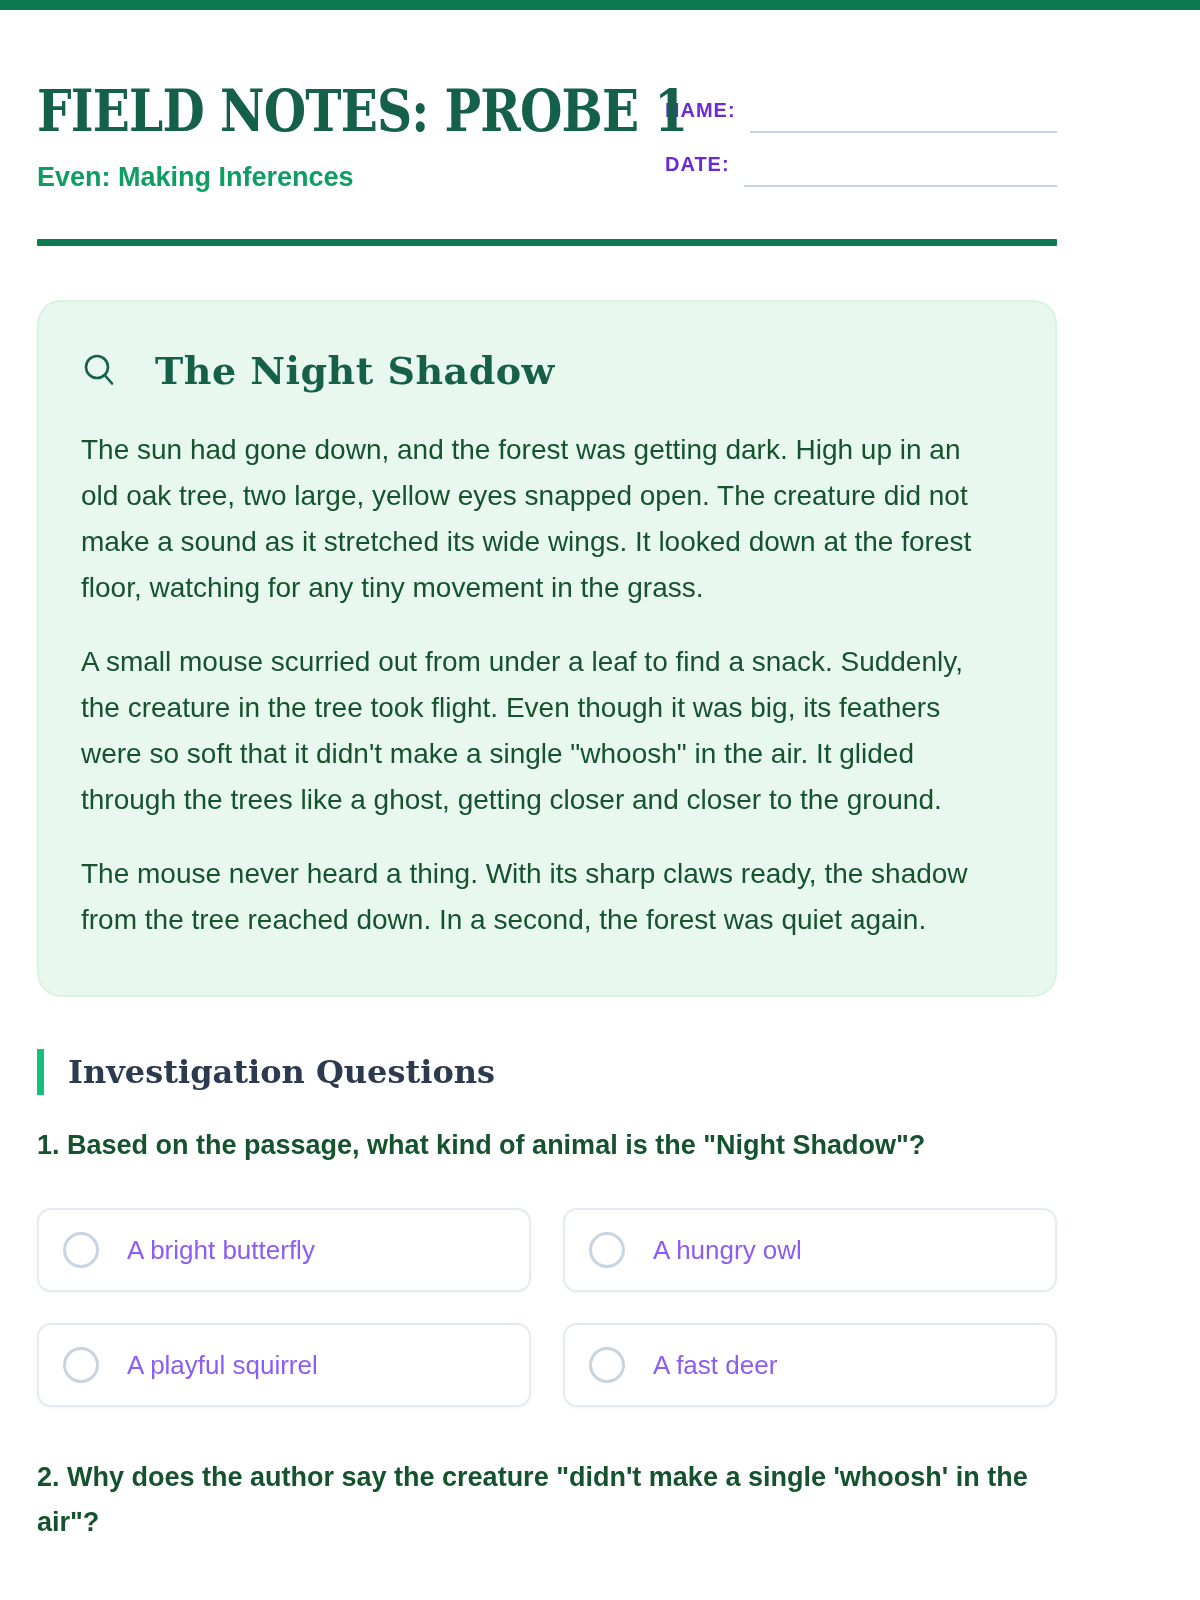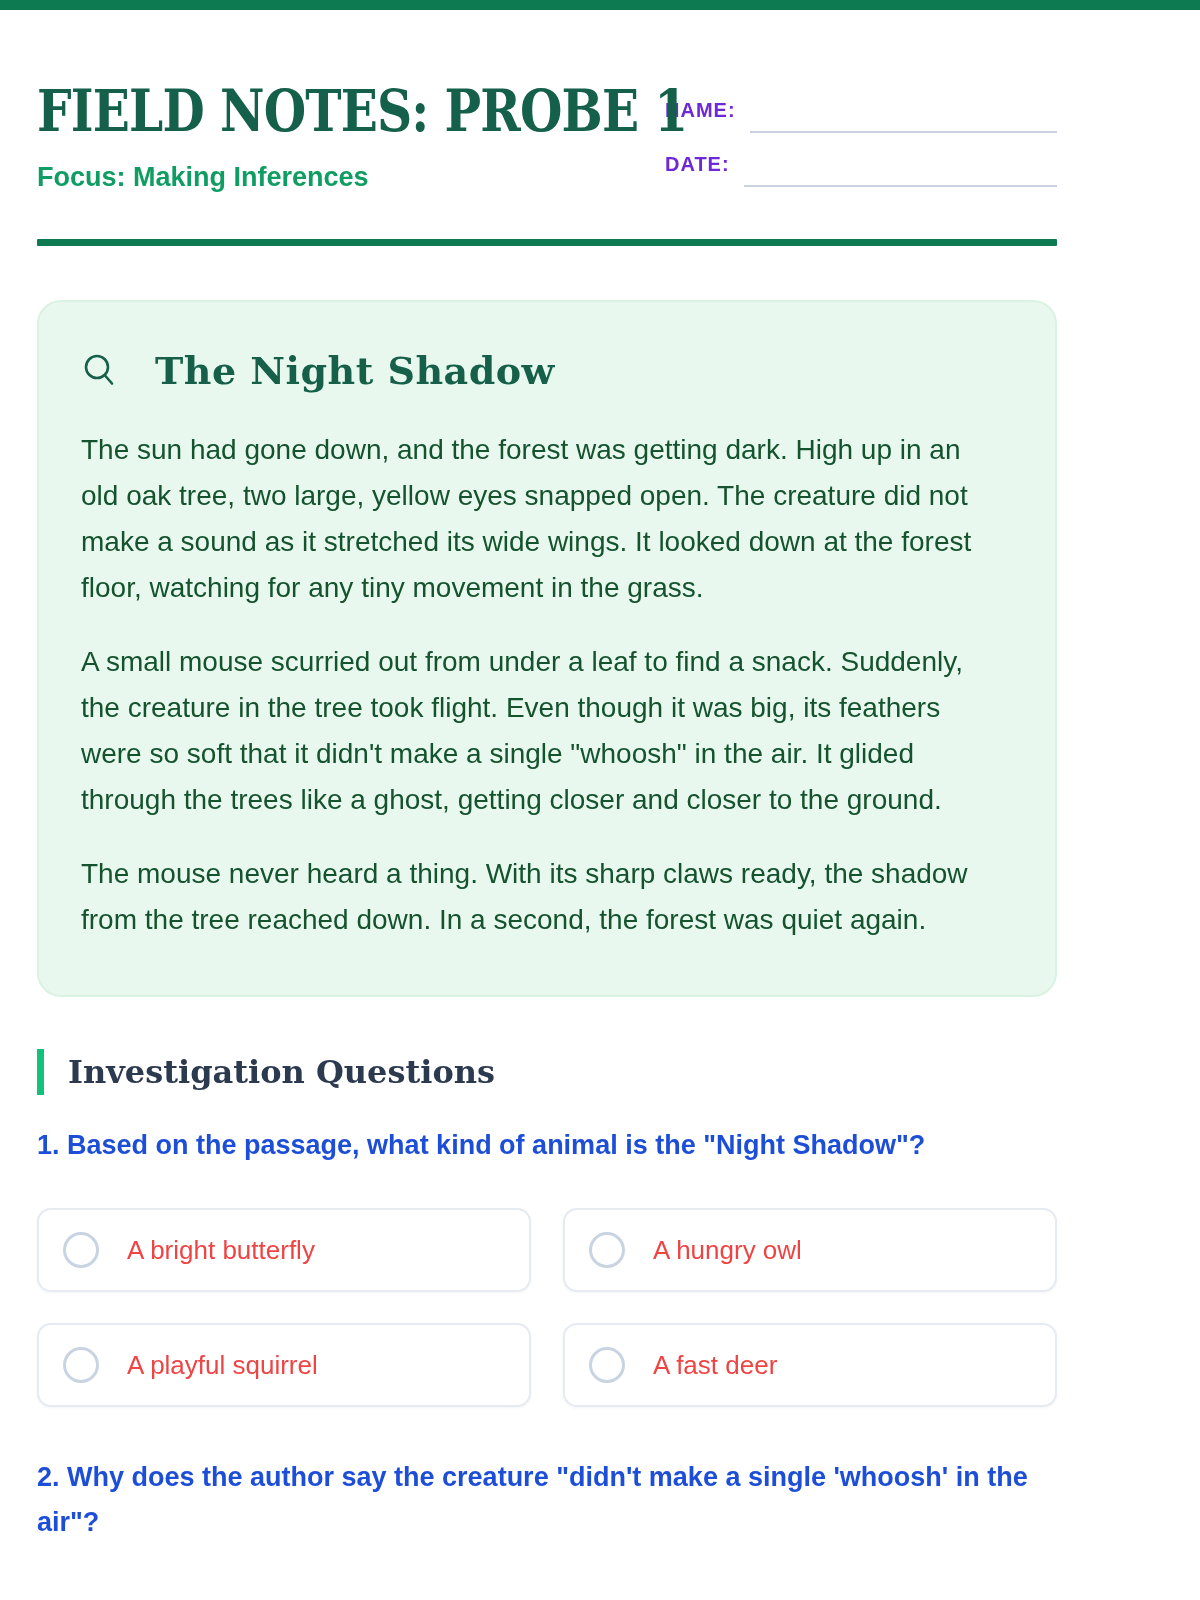--- a/index.html
+++ b/index.html
@@ -123,21 +123,21 @@
   .section-title {
     font-family: "DejaVu Serif", serif;
     font-weight: 700;
     font-size: 32px;
     color: #2c3a50;
   }
   .question-text {
     margin-top: 28px;
     font-size: 27px;
     font-weight: bold;
-    color: #1d4ed8;
+    color: #14532d;
     line-height: 45px;
   }
   .options-grid {
     margin-top: 40px;
     display: grid;
     grid-template-columns: 1fr 1fr;
     column-gap: 32px;
     row-gap: 31px;
   }
   .option {
@@ -155,35 +155,35 @@
     width: 36px;
     height: 36px;
     border-radius: 50%;
     border: 3px solid #c9d4e2;
     background: #ffffff;
     flex: 0 0 auto;
     margin-right: 28px;
   }
   .option-label {
     font-size: 26px;
-    color: #ef4444;
+    color: #8b5cf6;
   }
   .question-2 { margin-top: 48px; }
 </style>
 </head>
 <body>
 
 <div class="top-accent"></div>
 
 <div class="content">
 
   <div class="header">
     <div class="header-left">
       <div class="page-title">FIELD NOTES: PROBE 1</div>
-      <div class="page-subtitle">Focus: Making Inferences</div>
+      <div class="page-subtitle">Even: Making Inferences</div>
     </div>
     <div class="header-fields">
       <div class="field-row">
         <span class="field-label">NAME:</span>
         <div class="field-line"></div>
       </div>
       <div class="field-row">
         <span class="field-label">DATE:</span>
         <div class="field-line"></div>
       </div>

